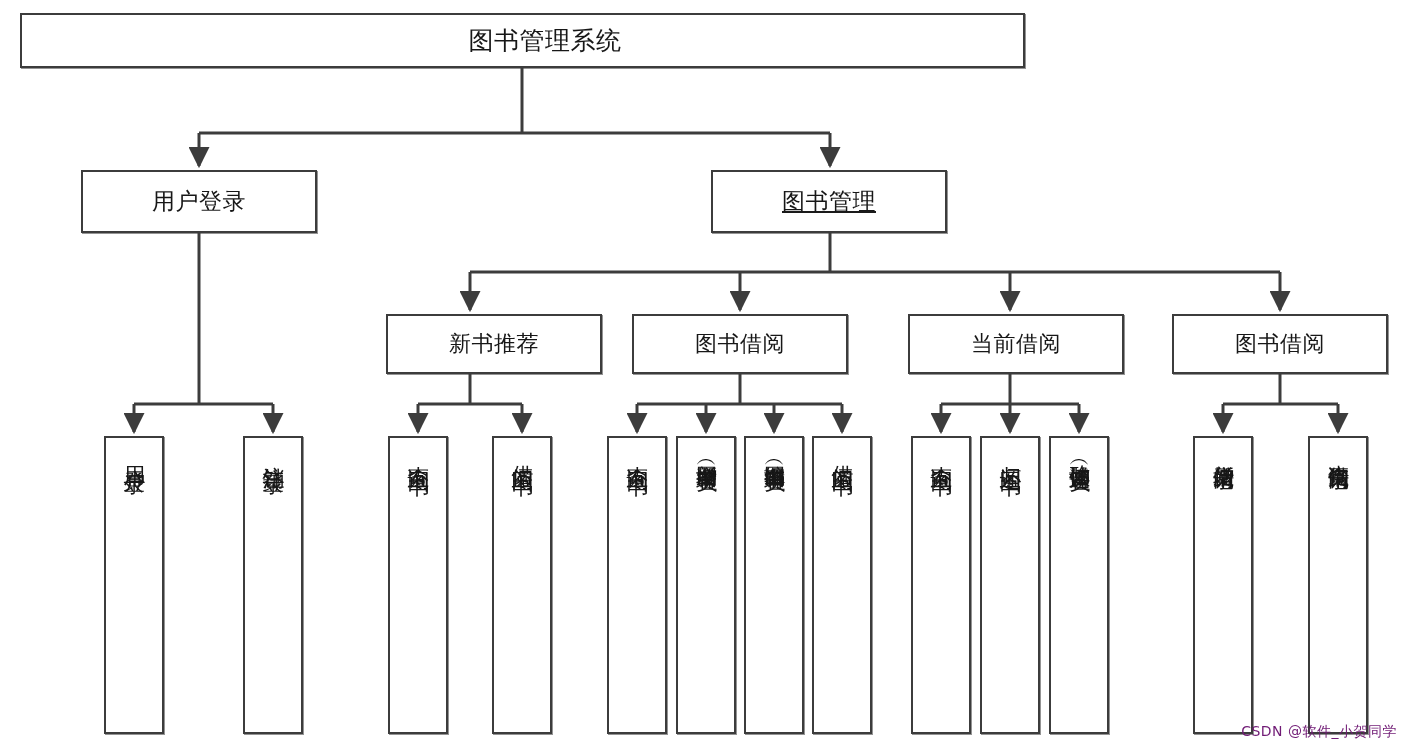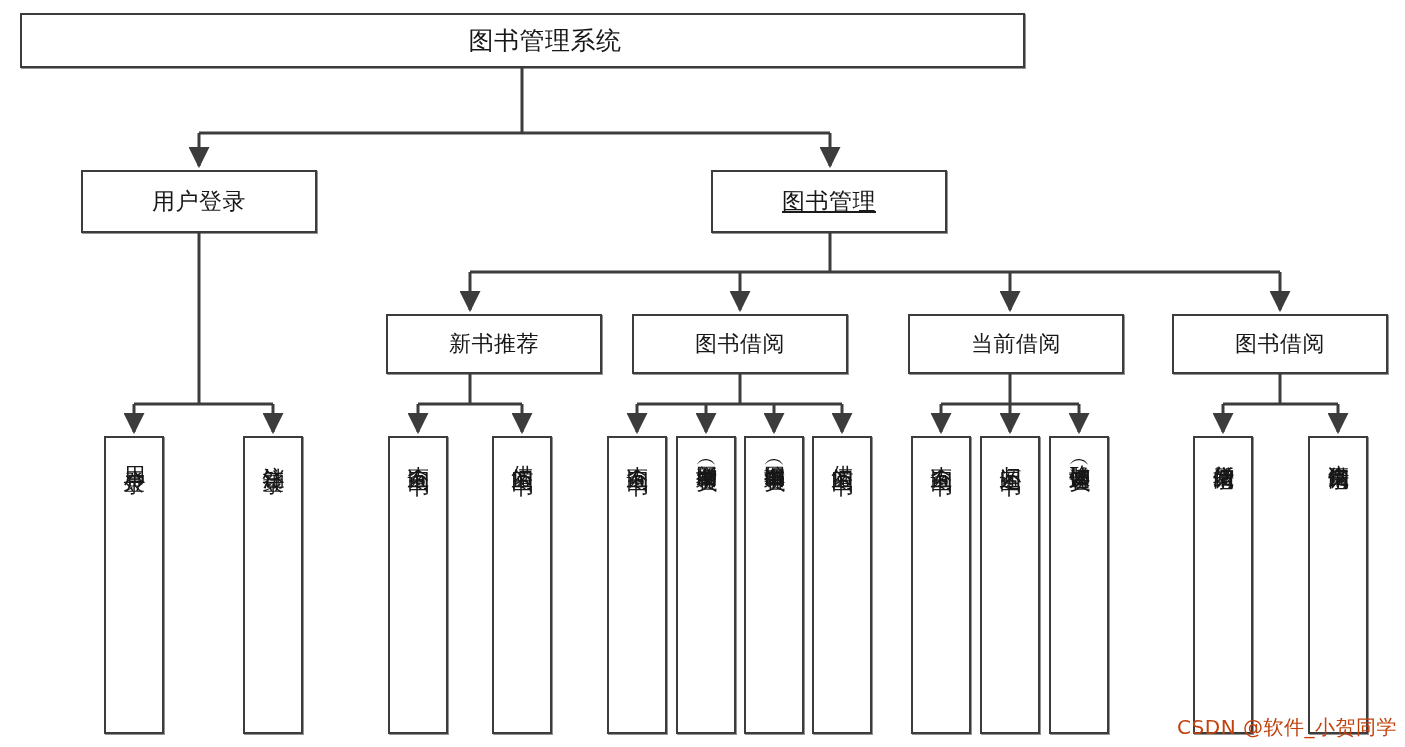--- a/index.html
+++ b/index.html
@@ -99,22 +99,22 @@
     white-space: nowrap;
   }
   .node.leaf.tall .node-label {
     font-size: 21px;
     letter-spacing: 1px;
   }
   #watermark {
     position: absolute;
     right: 8px;
     bottom: 6px;
-    font-size: 20px;
-    color: #c2410c;
+    font-size: 14px;
+    color: #701a75;
     white-space: nowrap;
     letter-spacing: 0.5px;
   }
 </style>
 </head>
 <body>
 
 <div id="diagram-root">
 
   <svg id="edge-layer" viewBox="0 0 1405 747" width="1405" height="747">

